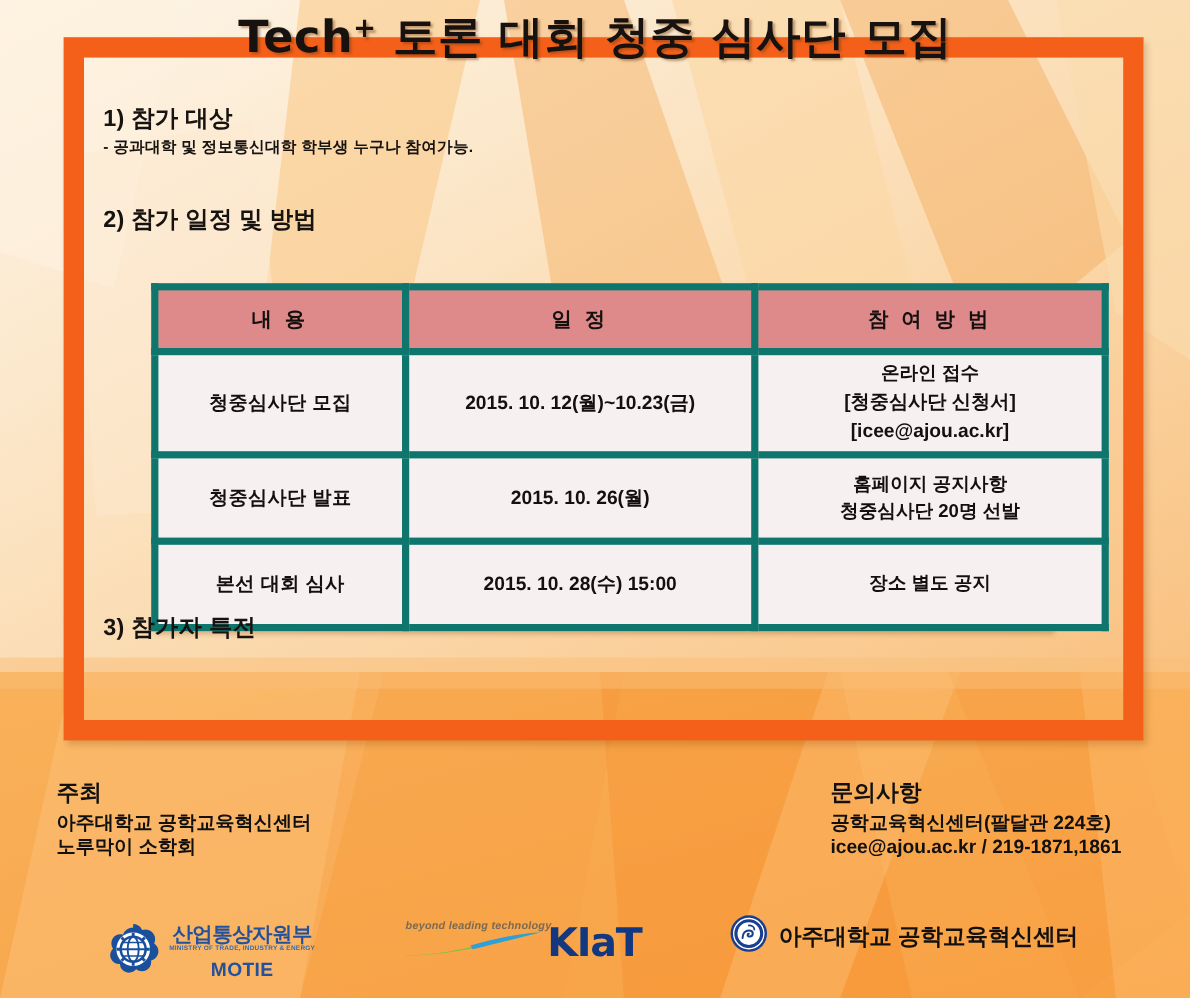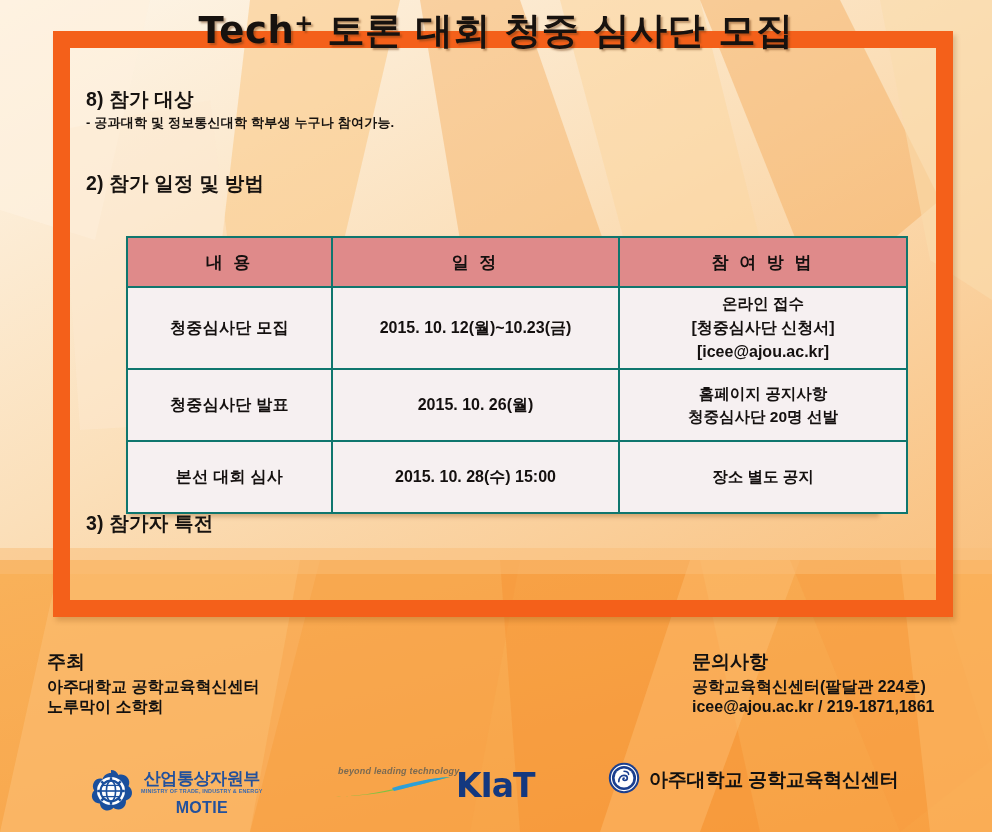--- a/index.html
+++ b/index.html
@@ -94,21 +94,21 @@
     box-shadow: 3px 3px 4px rgba(120,60,10,.28);
   }
   table.schedule {
     border-collapse: collapse;
     width: 750px;
     table-layout: fixed;
     background: #f6f0f1;
   }
   table.schedule th,
   table.schedule td {
-    border: 2px solid #0f766e;
+    border: 6px solid #0f766e;
     text-align: center;
     vertical-align: middle;
     color: #14100f;
     font-size: 16px;
     font-weight: bold;
     padding: 4px 4px;
   }
   table.schedule thead th {
     background: #df8a8a;
     height: 40px;
@@ -264,21 +264,21 @@
     </svg>
   </div>
 
   <div class="frame"></div>
 
   <div class="title">
     <span>Tech</span><span class="sup">+</span><span> 토론 대회 청중 심사단 모집</span>
   </div>
 
   <div class="content">
-    <div class="heading">8) 참가 대상</div>
+    <div class="heading">1) 참가 대상</div>
     <div class="subline">- 공과대학 및 정보통신대학 학부생 누구나 참여가능.</div>
     <div class="gap-md"></div>
     <div class="heading">2) 참가 일정 및 방법</div>
   </div>
 
   <div class="table-wrap">
     <table class="schedule">
       <thead>
         <tr>
           <th style="width:195px">내 용</th>

